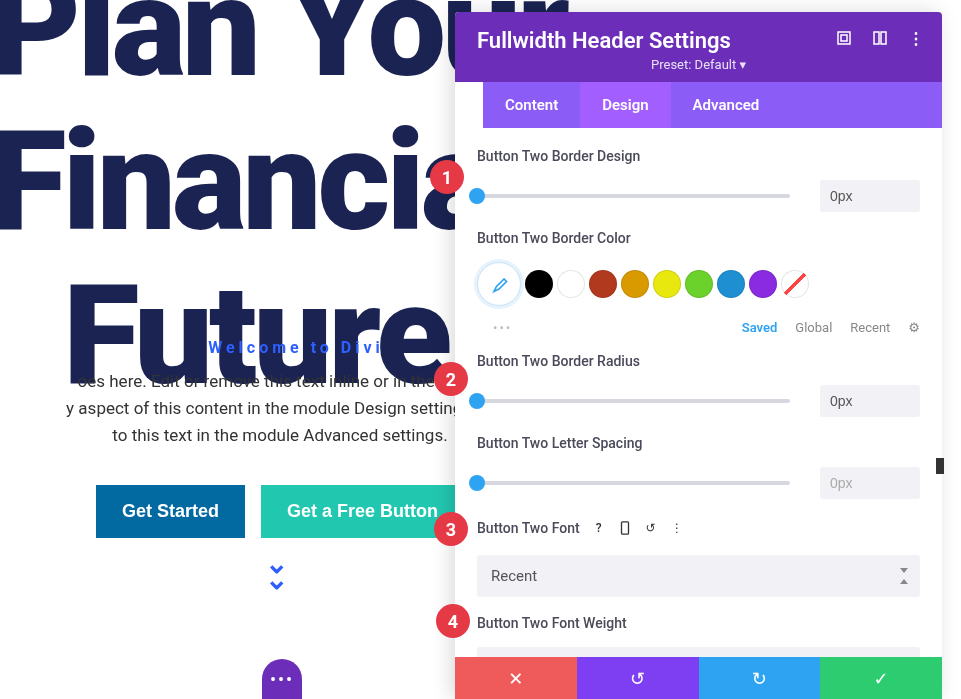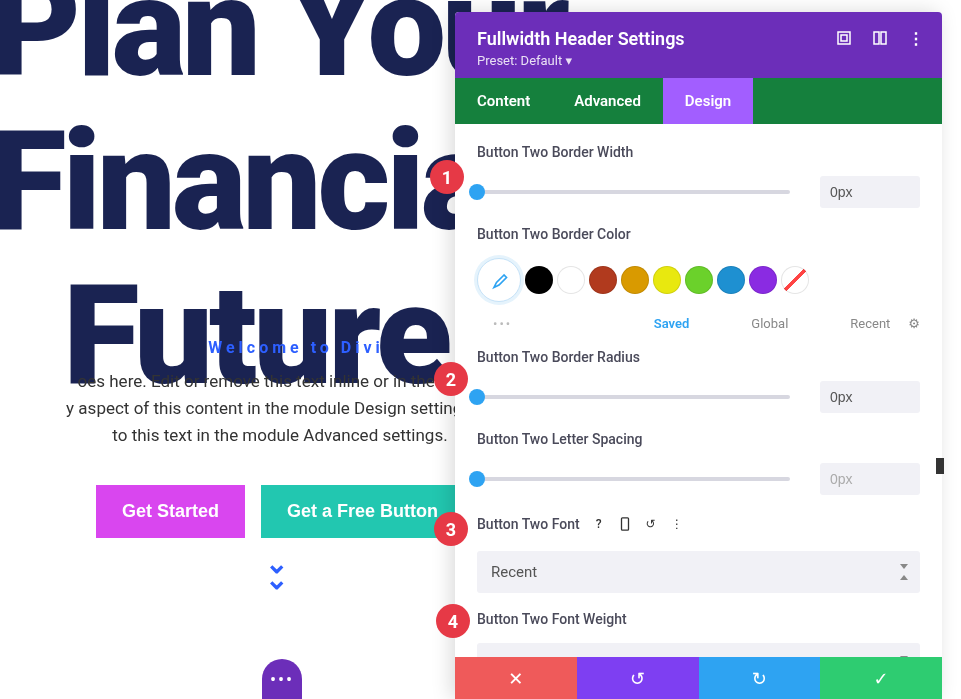--- a/index.html
+++ b/index.html
@@ -4,34 +4,34 @@
 <style>
 * { box-sizing: border-box; margin: 0; padding: 0; }
 body { font-family: -apple-system, BlinkMacSystemFont, "Segoe UI", Roboto, Arial, sans-serif; width: 961px; height: 699px; overflow: hidden; position: relative; background: #fff; }
 
 .page-bg { position: absolute; inset: 0; background: #fff; }
 .hero-title { position: absolute; top: -50px; left: -10px; font-size: 140px; font-weight: 900; color: #1a2352; line-height: 1.1; letter-spacing: -4px; }
 .hero-subtitle { position: absolute; top: 338px; left: 16px; width: 560px; text-align: center; color: #2d5fff; font-weight: 700; letter-spacing: 4px; font-size: 16px; }
 .hero-body { position: absolute; top: 368px; left: 0; width: 560px; text-align: center; color: #333; font-size: 17px; line-height: 1.6; }
 .hero-buttons { position: absolute; top: 485px; left: 0; width: 560px; text-align: center; }
 .hero-buttons button { border: none; color: #fff; font-size: 18px; font-weight: 600; padding: 16px 26px; margin: 0 6px; cursor: pointer; }
-.btn-primary { background: #d946ef; }
+.btn-primary { background: #0369a1; }
 .btn-secondary { background: #22c7b0; }
 .chev { position: absolute; top: 557px; left: 265px; color: #2d5fff; font-size: 28px; line-height: 0.5; font-weight: bold; }
 
 .fab { position: absolute; bottom: 0; left: 262px; width: 40px; height: 40px; border-radius: 50% 50% 0 0; background: #6c2eb9; color: #fff; display: flex; align-items: center; justify-content: center; font-size: 18px; letter-spacing: 2px; overflow: hidden; }
 
 .panel { position: absolute; top: 12px; left: 455px; width: 487px; height: 687px; background: #fff; box-shadow: -4px 0 20px rgba(0,0,0,.15); border-radius: 4px 4px 0 0; overflow: hidden; display: flex; flex-direction: column; }
 .panel-header { background: #6c2eb9; color: #fff; padding: 16px 22px 10px; position: relative; }
-.panel-title { font-size: 18px; font-weight: 600; }
-.panel-preset { font-size: 13px; opacity: .85; margin-top: 4px; }
+.panel-title { font-size: 22px; font-weight: 600; }
+.panel-preset { font-size: 13px; opacity: .85; margin-top: 4px; text-align: center; }
 .panel-header-icons { position: absolute; top: 18px; right: 18px; display: flex; gap: 20px; }
 .panel-header-icons span { width: 16px; height: 16px; display: inline-flex; align-items: center; justify-content: center; cursor: pointer; }
 
-.tabs { background: #15803d; display: flex; }
+.tabs { background: #8b5cf6; display: flex; margin-left: 28px; }
 .tab { padding: 14px 22px; color: #fff; font-size: 15px; font-weight: 600; cursor: pointer; }
 .tab.active { background: #a25eff; }
 
 .panel-body { flex: 1; overflow-y: auto; padding: 12px 22px 20px; }
 .field { margin-top: 8px; margin-bottom: 18px; }
 .field-label { color: #4a4a5a; font-size: 14px; font-weight: 500; margin-bottom: 16px; display: flex; align-items: center; gap: 8px; }
 .label-icons { display: flex; gap: 4px; }
 .label-icons span { width: 22px; height: 22px; border-radius: 50%; display: inline-flex; align-items: center; justify-content: center; font-size: 12px; color: #333; cursor: pointer; }
 
 .slider-row { display: flex; align-items: center; gap: 30px; }
@@ -39,21 +39,21 @@
 .slider-thumb { position: absolute; left: 0; top: 50%; transform: translate(-50%,-50%); width: 16px; height: 16px; background: #2ea3f2; border-radius: 50%; }
 .slider-value { width: 100px; background: #f1f1f6; border: none; padding: 8px 10px; font-size: 14px; color: #555; border-radius: 3px; }
 
 .swatches { display: flex; gap: 4px; align-items: center; flex-wrap: wrap; }
 .swatch { width: 28px; height: 28px; border-radius: 50%; cursor: pointer; border: 1px solid rgba(0,0,0,.1); }
 .swatch.picker { width: 44px; height: 44px; background: #fff; border: 1px solid #c6e2f7; box-shadow: 0 0 0 3px #e5f3fc; display: flex; align-items: center; justify-content: center; color: #2ea3f2; font-size: 20px; }
 .swatch.nocolor { background: linear-gradient(135deg, #fff 45%, #f44 45%, #f44 55%, #fff 55%); }
 .swatch-meta { width: 100%; display: flex; gap: 18px; justify-content: flex-end; align-items: center; font-size: 13px; margin-top: 10px; }
 .swatch-meta .dots { margin-right: auto; margin-left: 16px; color: #bbb; letter-spacing: 2px; }
 .swatch-meta .saved { color: #2ea3f2; font-weight: 600; }
-.swatch-meta .muted { color: #888; margin-left: 44px; }
+.swatch-meta .muted { color: #888; }
 .swatch-meta .gear { color: #888; cursor: pointer; }
 
 .select { width: 100%; background: #f1f1f6; border: none; padding: 12px 14px; font-size: 15px; color: #555; border-radius: 3px; position: relative; }
 .select::after { content: ""; position: absolute; right: 12px; top: 50%; width: 0; height: 0; border-left: 4px solid transparent; border-right: 4px solid transparent; border-top: 5px solid #888; transform: translateY(-8px); }
 .select::before { content: ""; position: absolute; right: 12px; top: 50%; width: 0; height: 0; border-left: 4px solid transparent; border-right: 4px solid transparent; border-bottom: 5px solid #888; transform: translateY(3px); }
 
 .panel-footer { display: flex; height: 42px; }
 .panel-footer div { flex: 1; display: flex; align-items: center; justify-content: center; color: #fff; font-size: 18px; cursor: pointer; }
 .foot-close { background: #ef5a5a; }
 .foot-undo { background: #7e3ff2; }
@@ -106,28 +106,28 @@
             <rect x="2" y="2" width="5" height="12"></rect>
             <rect x="9" y="2" width="5" height="12"></rect>
           </svg>
         </span>
       <span style="font-weight:bold;color:#fff">⋮</span>
     </div>
   </div>
 
   <div class="tabs">
     <div class="tab">Content</div>
+    <div class="tab active">Design</div>
     <div class="tab">Advanced</div>
-    <div class="tab active">Design</div>
   </div>
 
   <div class="panel-body">
 
     <div class="field">
-      <div class="field-label">Button Two Border Width</div>
+      <div class="field-label">Button Two Border Design</div>
       <div class="slider-row">
         <div class="slider">
             <div class="slider-thumb"></div>
           </div>
         <input class="slider-value" value="0px" style="">
       </div>
     </div>
 
     <div class="field">
       <div class="field-label">Button Two Border Color</div>

